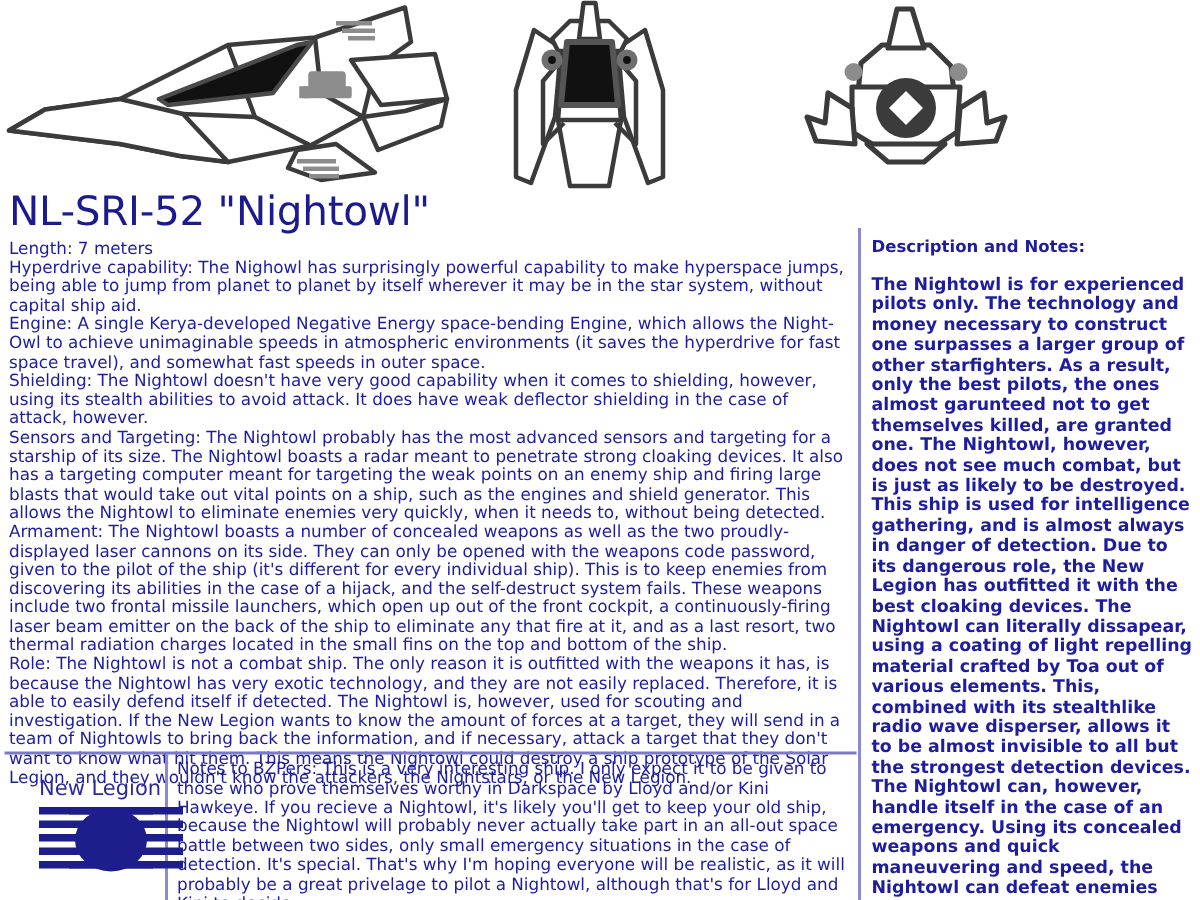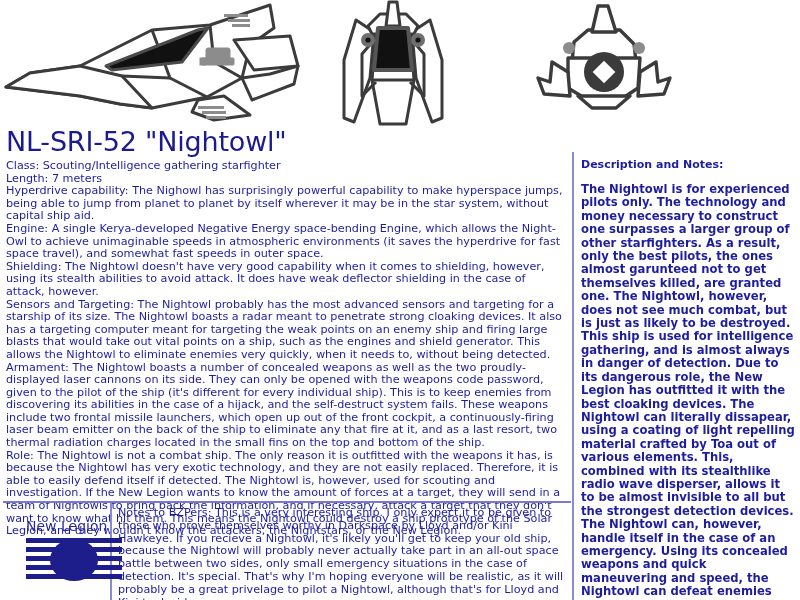--- a/index.html
+++ b/index.html
@@ -230,21 +230,20 @@
       <circle cx="41" cy="48" r="6" fill="#8c8c8c"></circle>
       <circle cx="111" cy="48" r="6" fill="#8c8c8c"></circle>
     </svg>
   </div>
 
 </div>
 
 <h1 id="page-title">NL-SRI-52 "Nightowl"</h1>
 
 <div id="spec-column">
-  <p class="spec-line">Class: Scouting/Intelligence gathering starfighter</p>
   <p class="spec-line">Length: 7 meters</p>
   <p class="spec-line">Hyperdrive capability: The Nighowl has surprisingly powerful capability to make hyperspace jumps, being able to jump from planet to planet by itself wherever it may be in the star system, without capital ship aid.</p>
   <p class="spec-line">Engine: A single Kerya-developed Negative Energy space-bending Engine, which allows the Night-Owl to achieve unimaginable speeds in atmospheric environments (it saves the hyperdrive for fast space travel), and somewhat fast speeds in outer space.</p>
   <p class="spec-line">Shielding: The Nightowl doesn't have very good capability when it comes to shielding, however, using its stealth abilities to avoid attack. It does have weak deflector shielding in the case of attack, however.</p>
   <p class="spec-line">Sensors and Targeting: The Nightowl probably has the most advanced sensors and targeting for a starship of its size. The Nightowl boasts a radar meant to penetrate strong cloaking devices. It also has a targeting computer meant for targeting the weak points on an enemy ship and firing large blasts that would take out vital points on a ship, such as the engines and shield generator. This allows the Nightowl to eliminate enemies very quickly, when it needs to, without being detected.</p>
   <p class="spec-line">Armament: The Nightowl boasts a number of concealed weapons as well as the two proudly-displayed laser cannons on its side. They can only be opened with the weapons code password, given to the pilot of the ship (it's different for every individual ship). This is to keep enemies from discovering its abilities in the case of a hijack, and the self-destruct system fails. These weapons include two frontal missile launchers, which open up out of the front cockpit, a continuously-firing laser beam emitter on the back of the ship to eliminate any that fire at it, and as a last resort, two thermal radiation charges located in the small fins on the top and bottom of the ship.</p>
   <p class="spec-line">Role: The Nightowl is not a combat ship. The only reason it is outfitted with the weapons it has, is because the Nightowl has very exotic technology, and they are not easily replaced. Therefore, it is able to easily defend itself if detected. The Nightowl is, however, used for scouting and investigation. If the New Legion wants to know the amount of forces at a target, they will send in a team of Nightowls to bring back the information, and if necessary, attack a target that they don't want to know what hit them. This means the Nightowl could destroy a ship prototype of the Solar Legion, and they wouldn't know the attackers, the Nightstars, or the New Legion.</p>
 </div>
 
 <div id="divider-vertical-main"></div>

